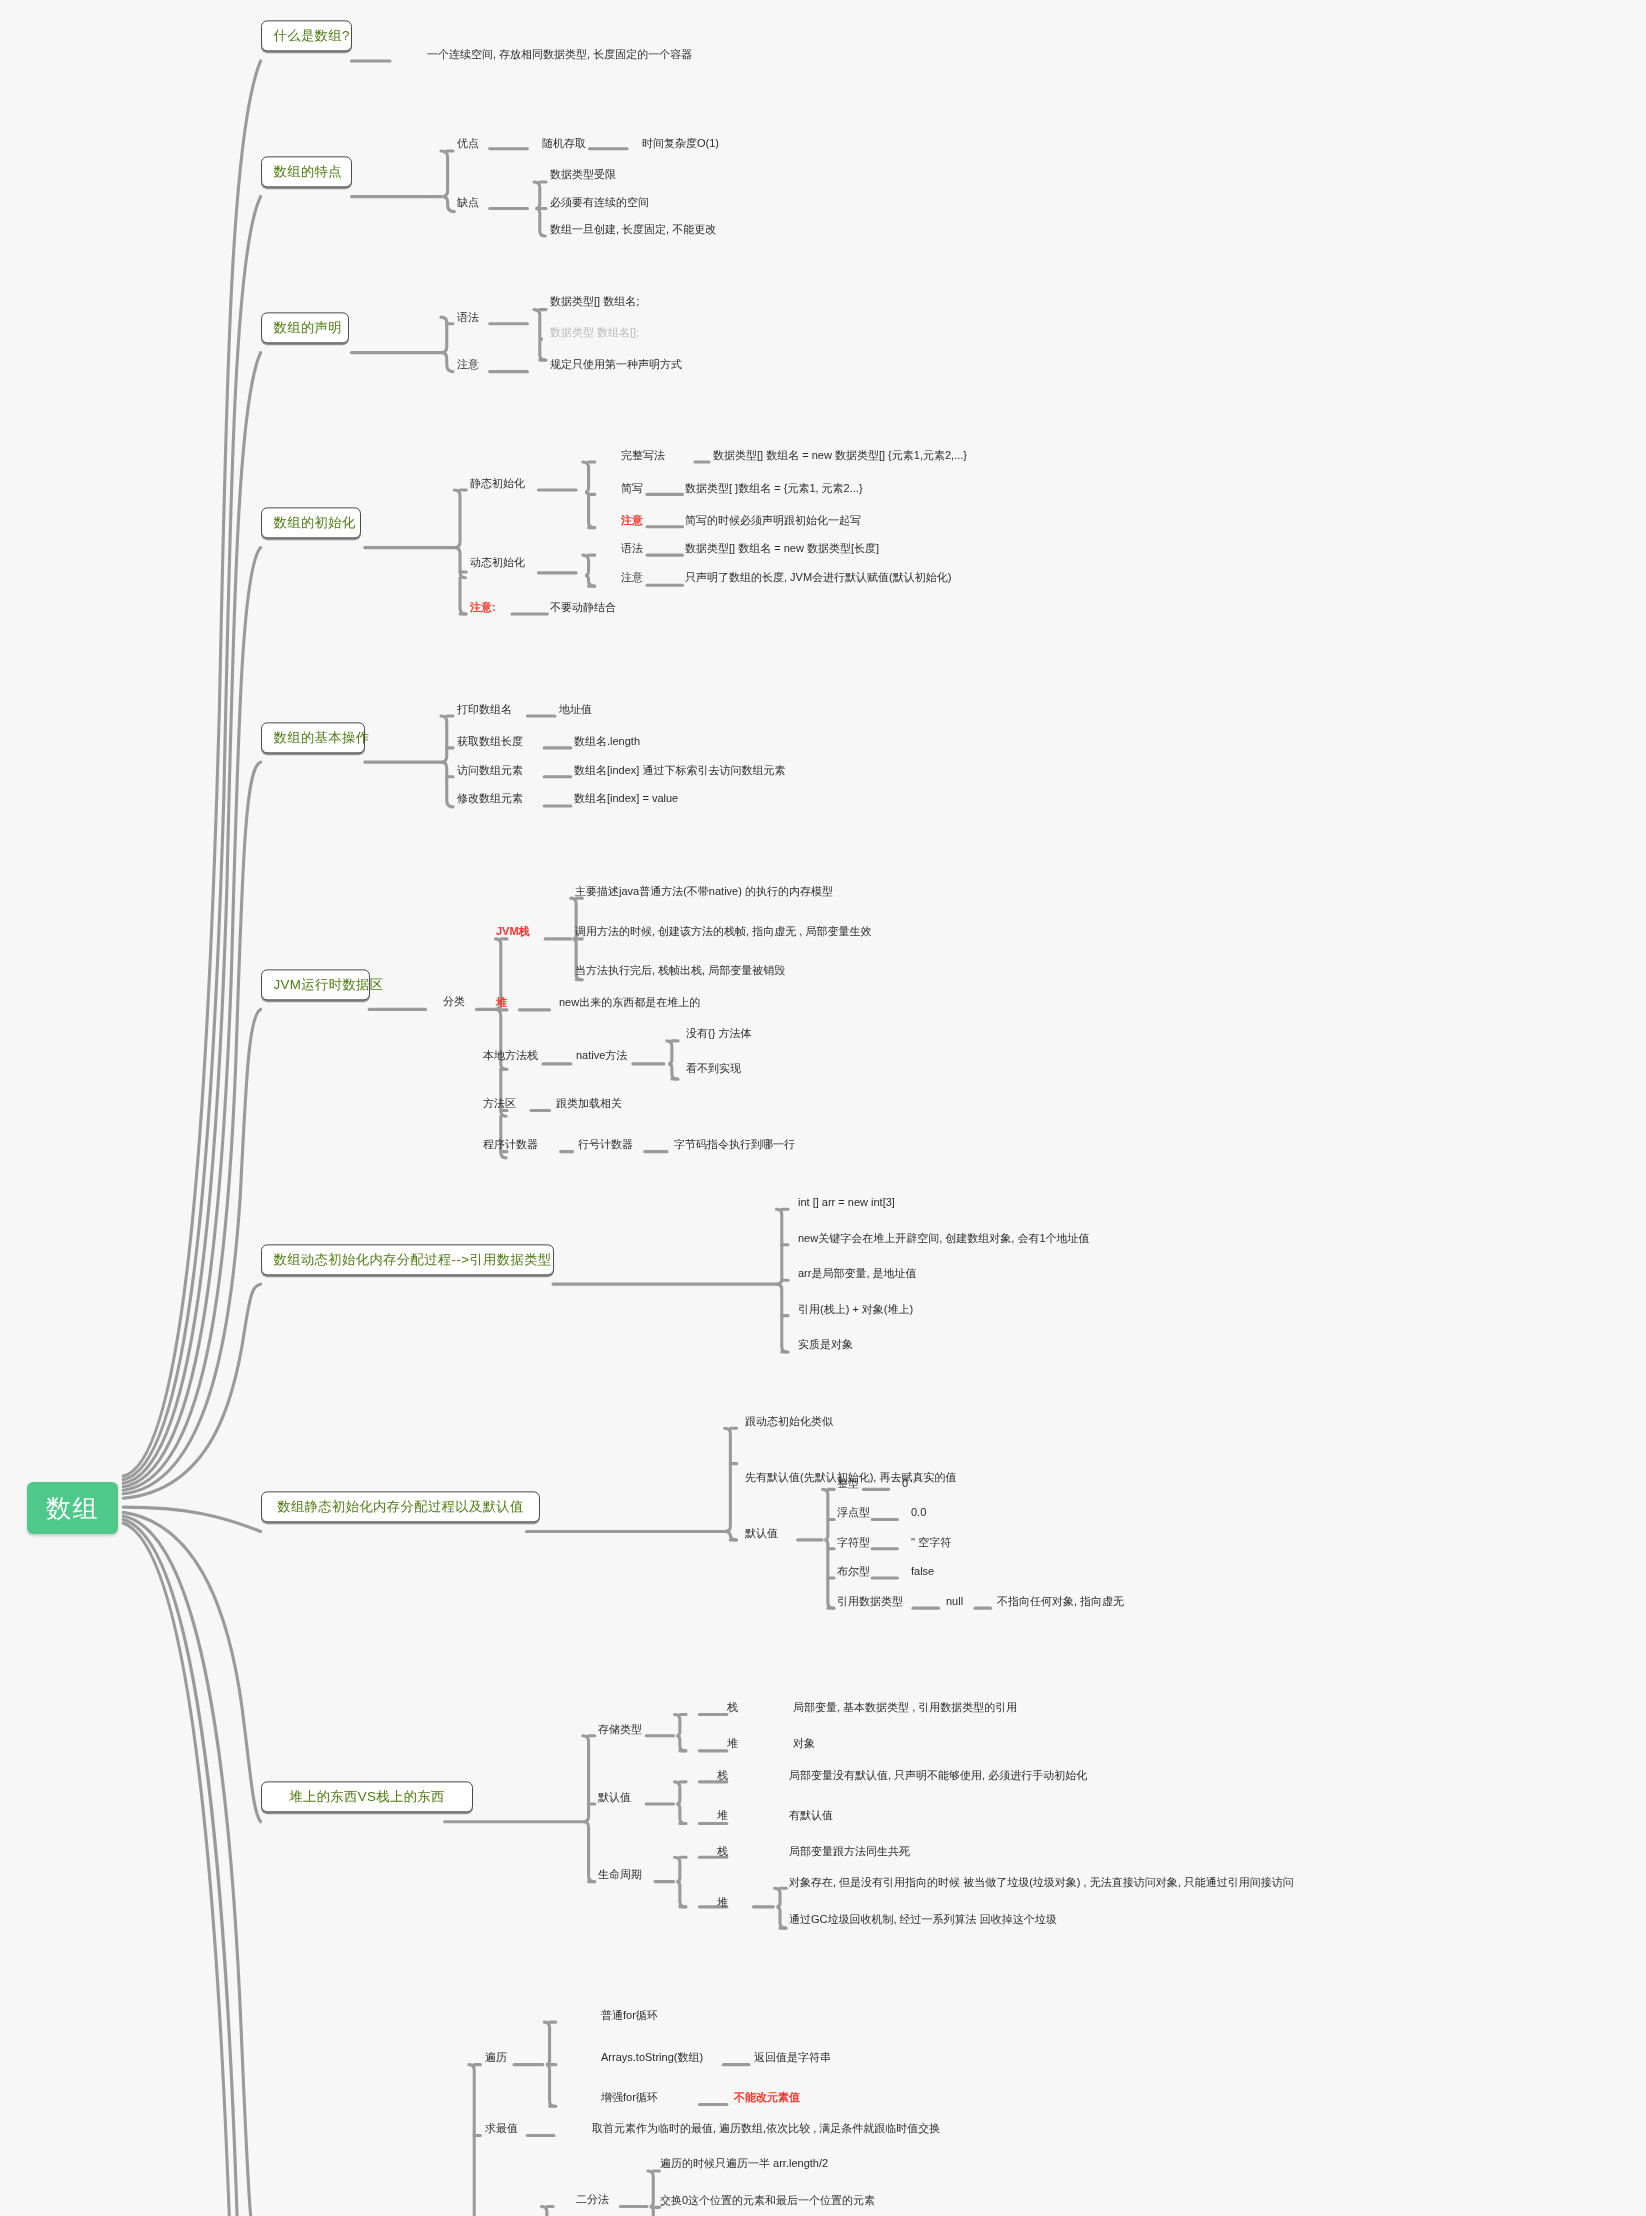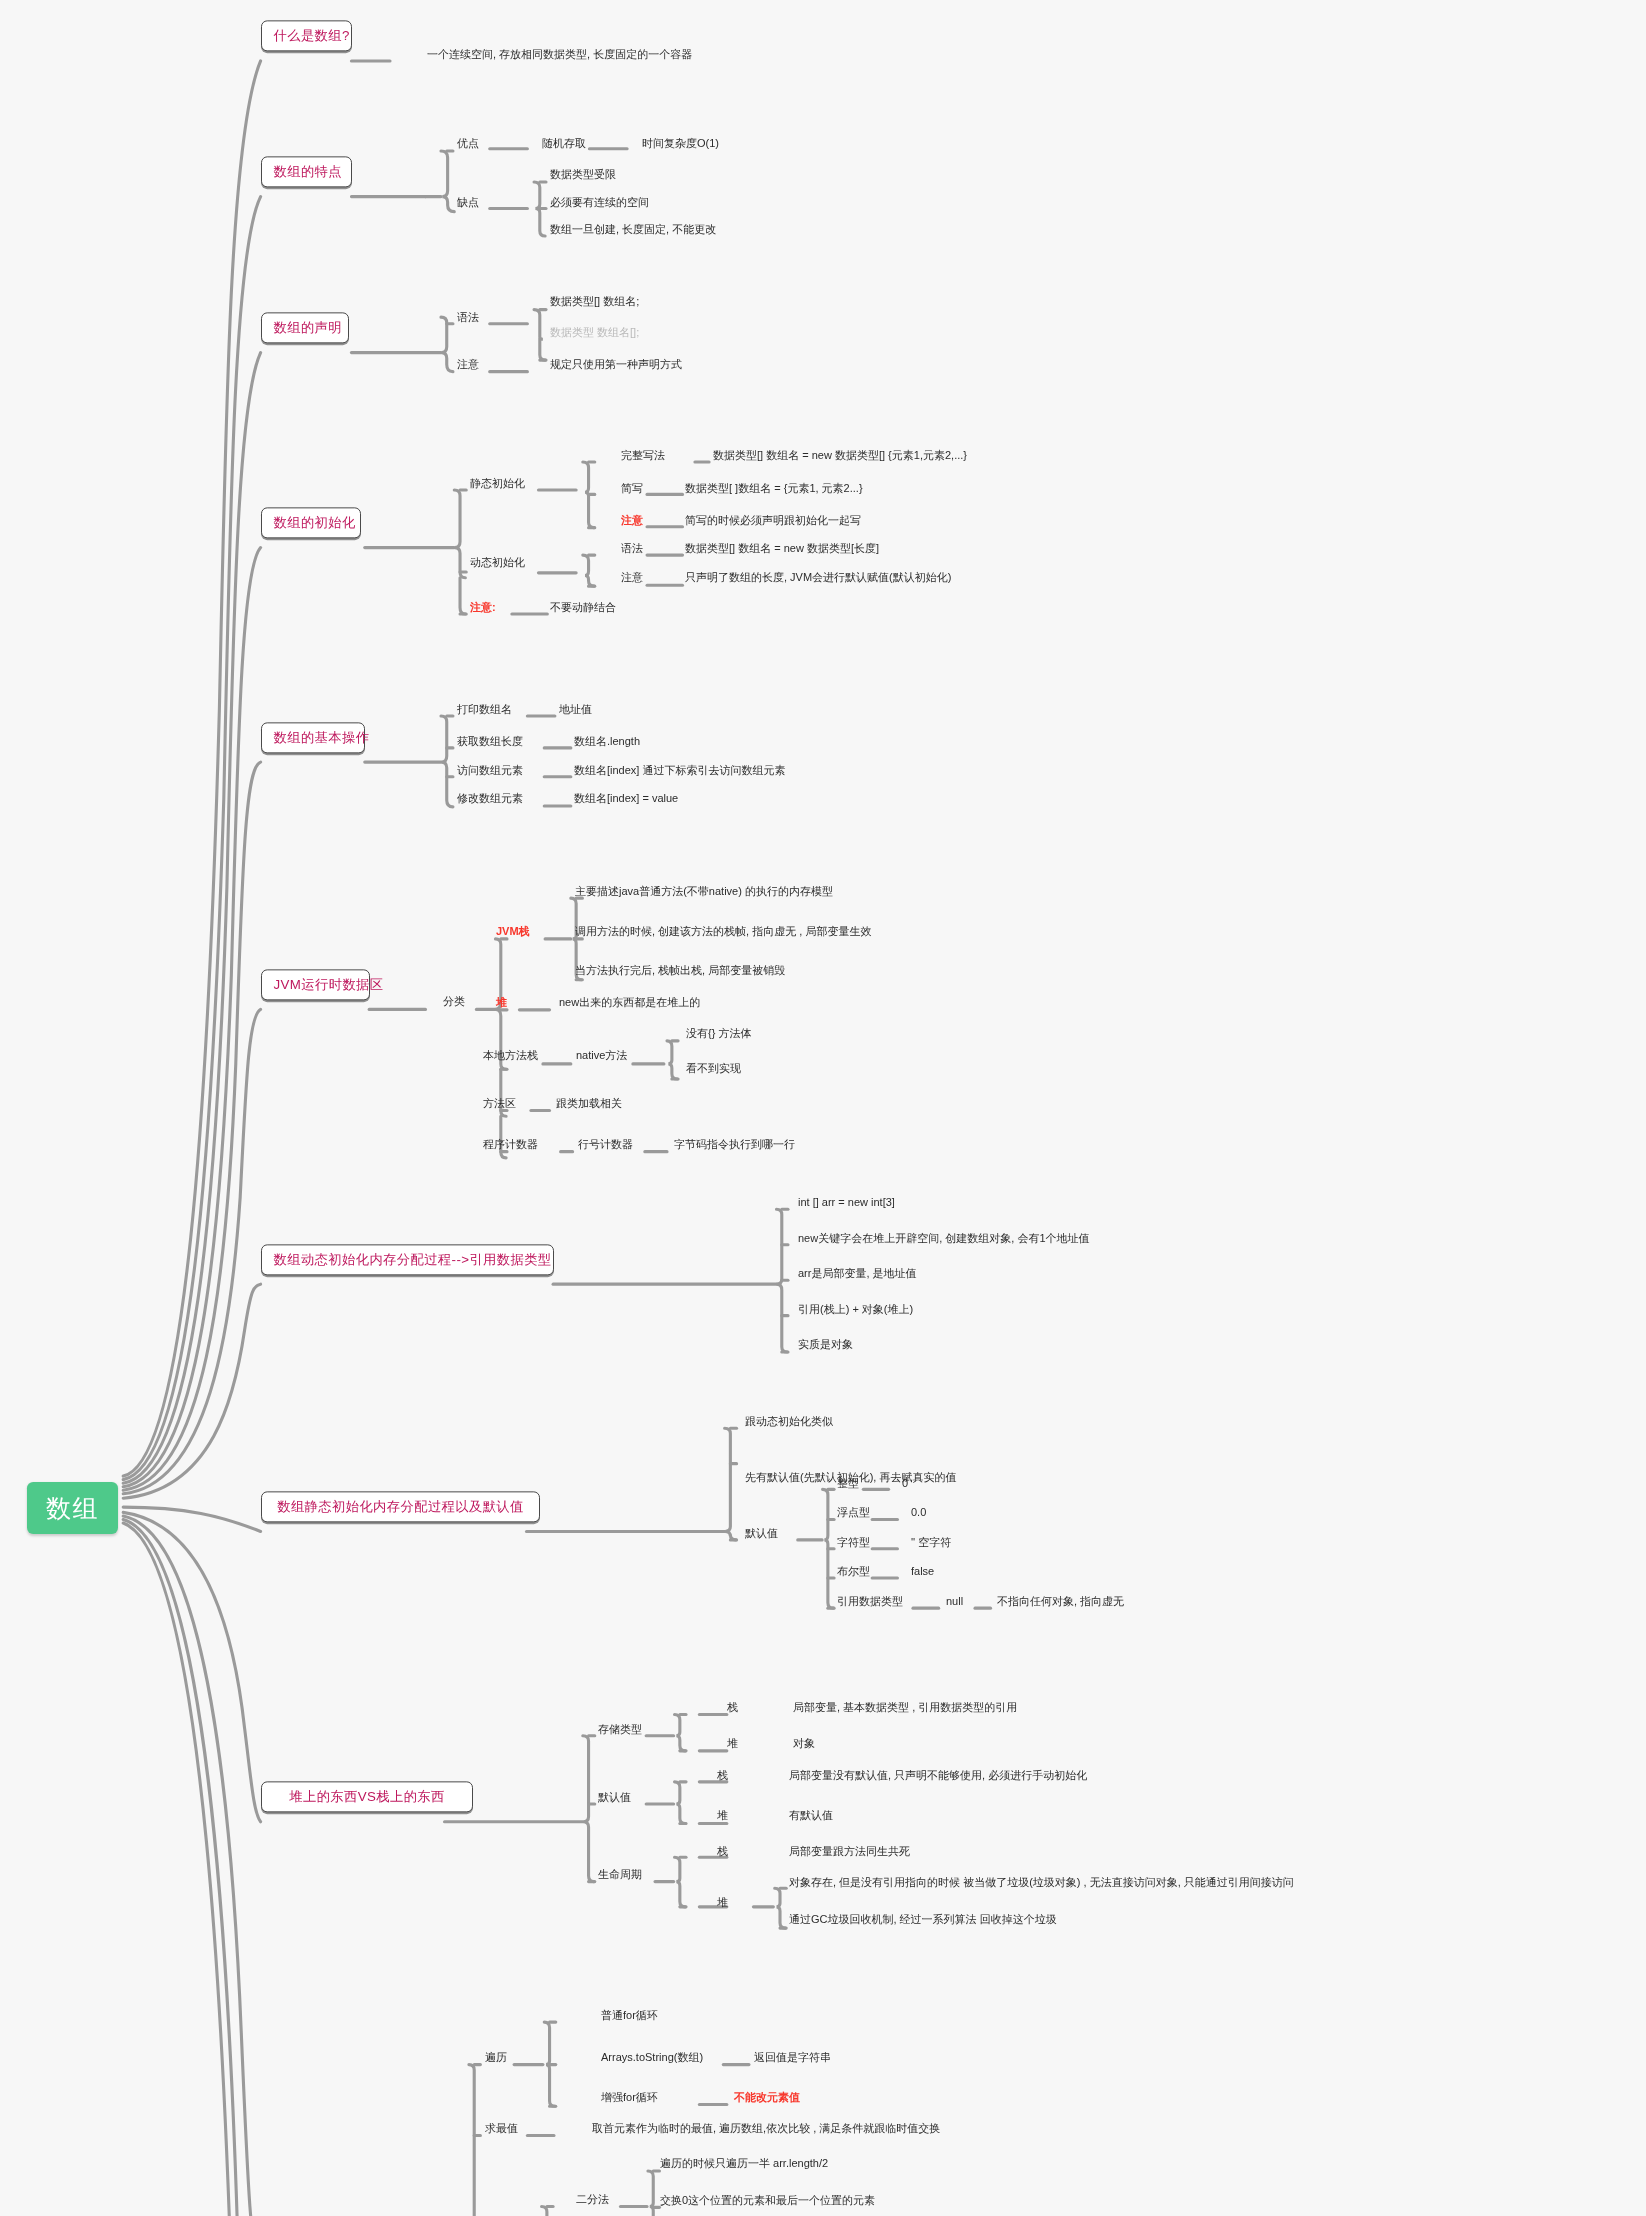--- a/index.html
+++ b/index.html
@@ -34,21 +34,21 @@
     margin-top: 24px;
   }
 
   
   .topic {
     background: #fff;
     border: 1.3px solid #4a4a4a;
     border-radius: 6.2px;
     font-size: 13.3px;
     padding: 7px 11.5px;
-    color: #be185d;
+    color: #4d7c0f;
     box-shadow: 0 1.8px 0 0 rgba(60,60,60,.55);
     letter-spacing: 0.4px;
   }
 
   
   .leaf { font-size: 11px; color: #2b2b2b; }
   .leaf.red { color: #f8372c; font-weight: bold; }
   .leaf.muted { color: #b9b9b9; }
 </style>
 </head>

